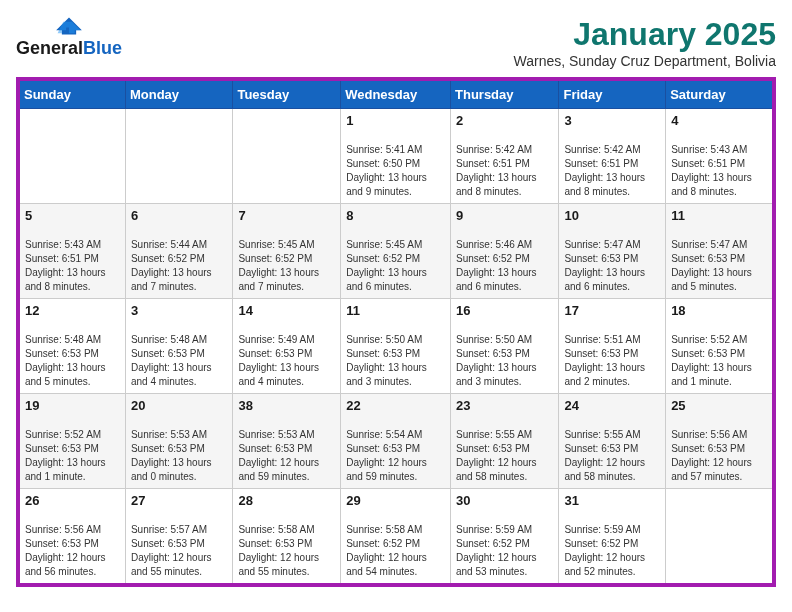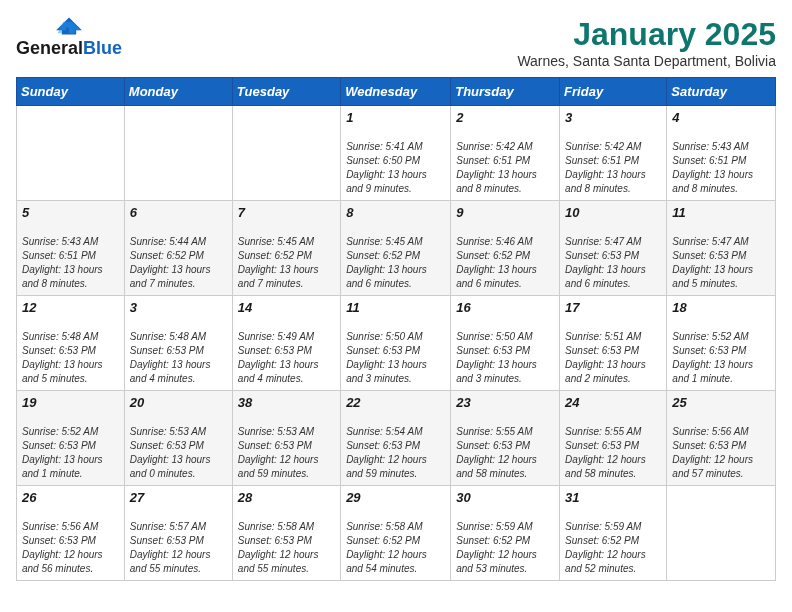--- a/index.html
+++ b/index.html
@@ -49,22 +49,21 @@
       font-weight: bold;
       color: #0f766e;
     }
     .calendar-subtitle {
       font-size: 14px;
       color: #333;
     }
     .calendar {
       width: 100%;
       border-collapse: collapse;
-      border: 1px solid #a21caf;
-      font-style: italic;
+      border: 4px solid #a21caf;
     }
     .calendar th {
       background-color: #1565c0;
       color: white;
       padding: 6px 4px;
       text-align: left;
       font-size: 13px;
       border: 1px solid #1a4fa0;
     }
     .calendar td {
@@ -108,21 +107,21 @@
         <polygon points="20,2 38,20 30,20 30,26 10,26 10,20 2,20" fill="#1565c0"></polygon>
         <polygon points="24,8 36,20 28,20 28,24 20,24 20,16 16,16 16,20 10,20 10,24 4,24 12,8" fill="#2196f3" opacity="0.5"></polygon>
       </svg>
       <div>
         <span class="logo-general">General</span><span class="logo-blue">Blue</span>
       </div>
     </div>
   </div>
   <div class="title-section">
     <div class="calendar-title">January 2025</div>
-    <div class="calendar-subtitle">Warnes, Santa Santa Department, Bolivia</div>
+    <div class="calendar-subtitle">Warnes, Sunday Cruz Department, Bolivia</div>
   </div>
 </div>
 
 <table class="calendar">
   <thead>
     <tr id="header-row">
         <th>Sunday</th>
         <th>Monday</th>
         <th>Tuesday</th>
         <th>Wednesday</th>

